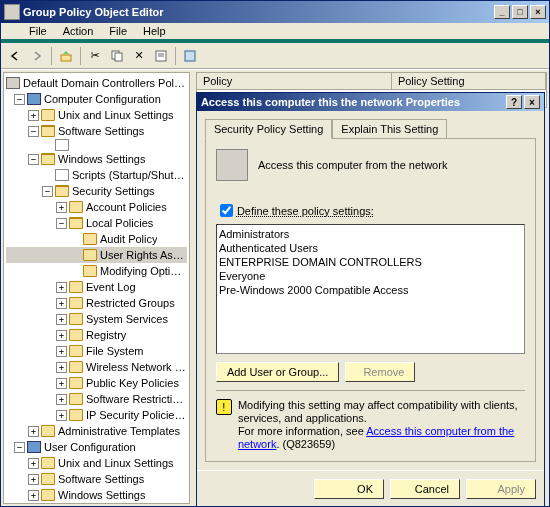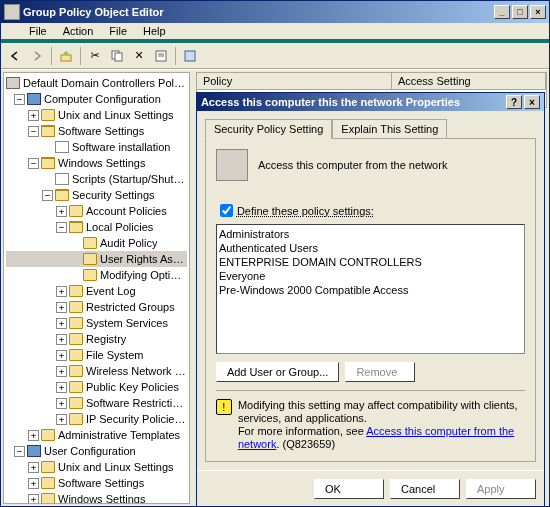--- a/index.html
+++ b/index.html
@@ -43,21 +43,21 @@
 .tab.active { background: #ece9d8; border-bottom: 1px solid #ece9d8; z-index: 2; margin-bottom: -1px; }
 .tabpanel { border: 1px solid #aca899; padding: 10px; flex: 1; background: #ece9d8; }
 .policyhead { display: flex; align-items: center; margin-bottom: 12px; padding-bottom: 8px; }
 .policyhead .picon { width: 32px; height: 32px; background: #d4d0c8; border: 1px solid #888; margin-right: 10px; }
 .chk { display: flex; align-items: center; margin-bottom: 4px; }
 .chk input { margin-right: 4px; }
 .chk .chklbl { text-decoration: underline dotted; }
 .listbox { width: 100%; height: 130px; background: #fff; border: 1px solid #888; border-top-color: #404040; border-left-color: #404040; padding: 2px; overflow: auto; }
 .listbox div { line-height: 14px; }
 .btnrow { display: flex; gap: 6px; margin: 8px 0; }
-.btn { padding: 3px 10px; background: #ffffff; border: 1px solid #404040; border-top-color: #fff; border-left-color: #fff; cursor: default; min-width: 70px; text-align: left; }
+.btn { padding: 3px 10px; background: #fef9c3; border: 1px solid #404040; border-top-color: #fff; border-left-color: #fff; cursor: default; min-width: 70px; text-align: right; }
 .btn.disabled { color: #888; }
 .warning { display: flex; align-items: flex-start; gap: 6px; border-top: 1px solid #aca899; padding-top: 8px; }
 .warning .wicon { width: 16px; height: 16px; flex-shrink: 0; display: flex; align-items: center; justify-content: center; background: #ffeb3b; border: 1px solid #000; border-radius: 2px; }
 .warning .wtext { flex: 1; line-height: 13px; }
 .warning a { color: blue; text-decoration: underline; }
 .dlgbtns { display: flex; justify-content: flex-end; gap: 6px; padding: 8px; border-top: 1px solid #fff; }
 svg { display: block; }
 </style>
 </head>
 <body>
@@ -134,21 +134,20 @@
           <span class="lbl">Unix and Linux Settings</span>
         </div>
       <div class="tnode" style="padding-left:22px">
           <span class="exp">−</span>
           <span class="ficon folder-open"></span>
           <span class="lbl">Software Settings</span>
         </div>
       <div class="tnode" style="padding-left:36px">
           <span class="noexp"></span>
           <span class="ficon doc"></span>
-          <span class="lbl">Software installation</span>
         </div>
       <div class="tnode" style="padding-left:22px">
           <span class="exp">−</span>
           <span class="ficon folder-open"></span>
           <span class="lbl">Windows Settings</span>
         </div>
       <div class="tnode" style="padding-left:36px">
           <span class="noexp"></span>
           <span class="ficon doc"></span>
           <span class="lbl">Scripts (Startup/Shutdown)</span>
@@ -251,21 +250,21 @@
       <div class="tnode" style="padding-left:22px">
           <span class="exp">+</span>
           <span class="ficon folder"></span>
           <span class="lbl">Windows Settings</span>
         </div>
 
     </div>
     <div class="rightpane">
       <div class="listheader">
         <div class="col" style="width:195px">Policy</div>
-        <div class="col" style="flex:1">Access Setting</div>
+        <div class="col" style="flex:1">Policy Setting</div>
       </div>
       <div class="listrow">
         <div class="cell" style="width:195px"><span class="licon"></span><span>Access this computer from the network</span></div>
         <div class="cell" style="flex:1">Pre-Windows 2000 Compati...</div>
       </div>
 
       <div class="dialog">
         <div class="dtitle">
           <span>Access this computer this the network Properties</span>
           <span class="sp"></span>

